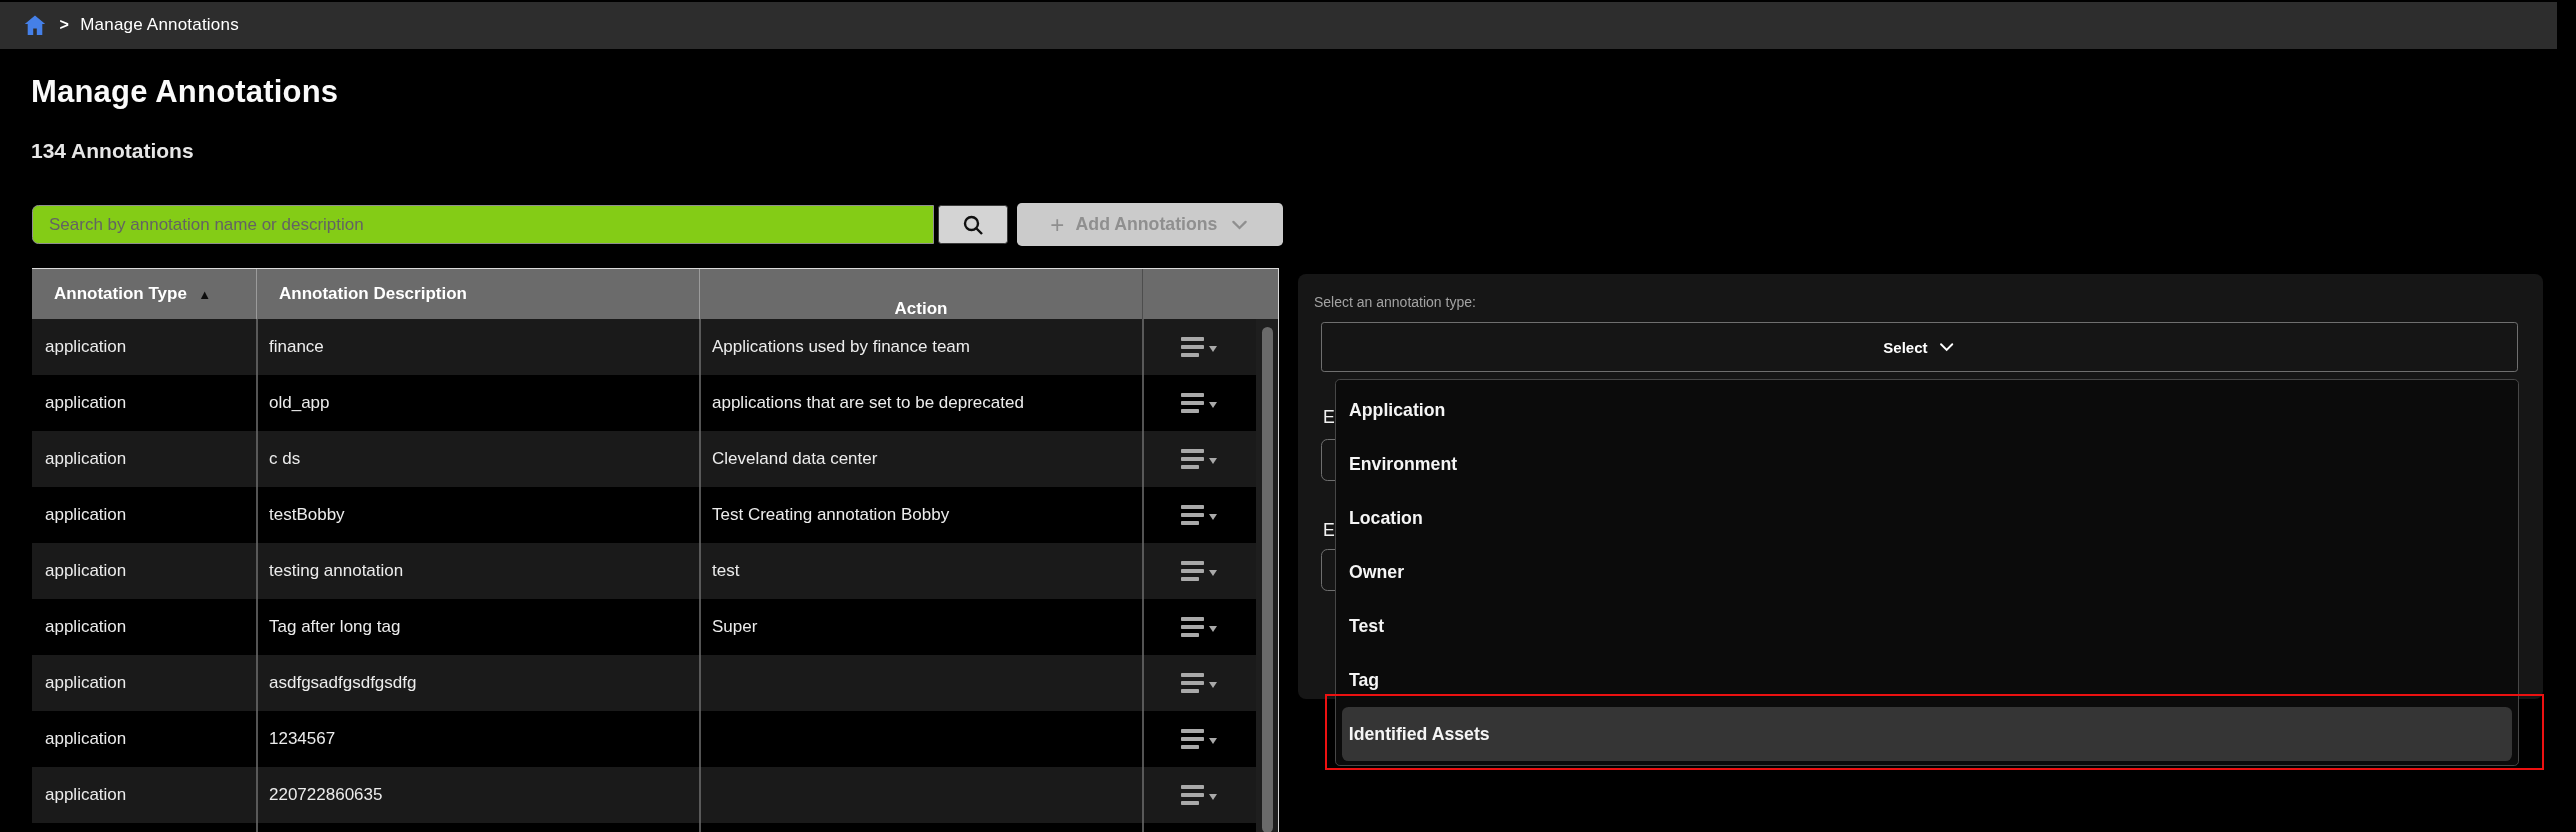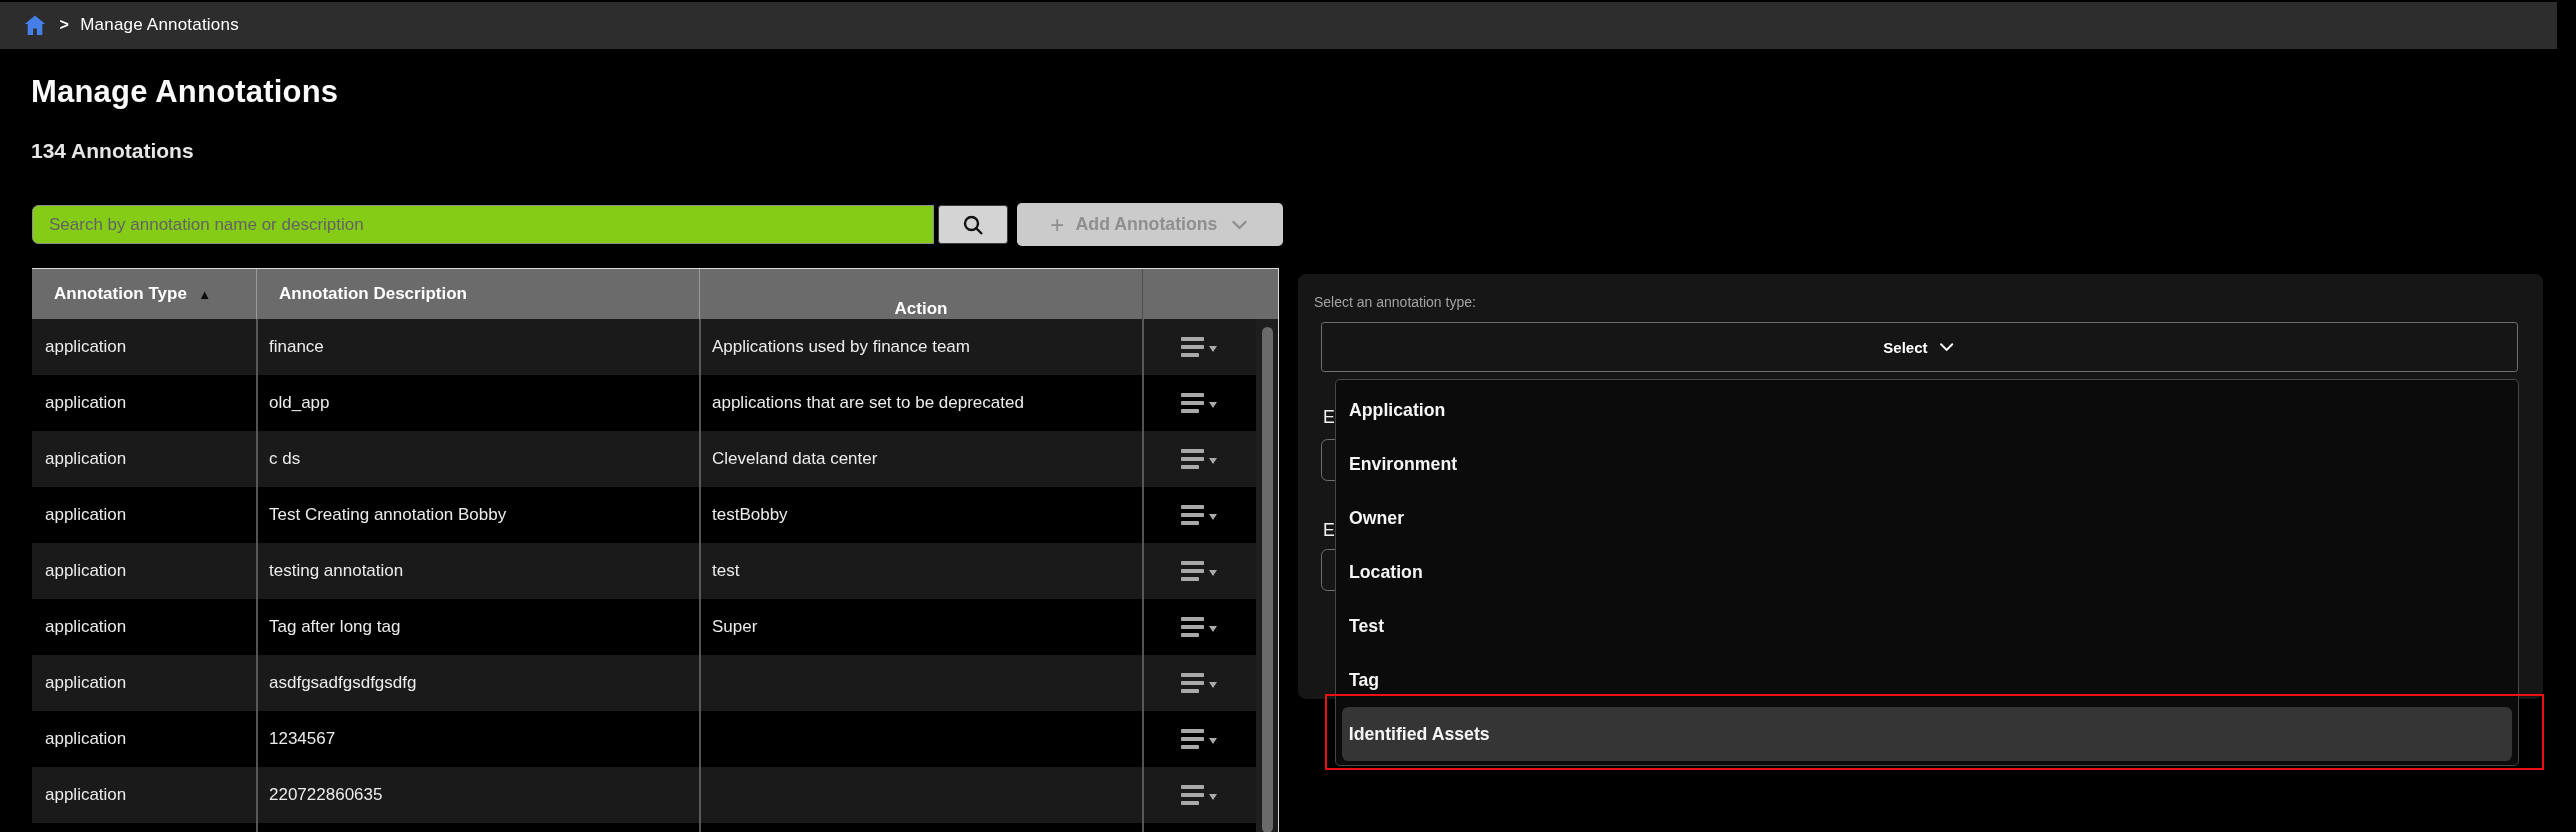--- a/index.html
+++ b/index.html
@@ -250,22 +250,22 @@
               <i></i>
             </span>
         <span class="caret-down"></span>
       </span>
     </div>
     <div class="td"></div>
   </div>
 
   <div class="tr even">
     <div class="td">application</div>
+    <div class="td">testBobby</div>
     <div class="td">Test Creating annotation Bobby</div>
-    <div class="td">testBobby</div>
     <div class="td action">
       <span class="row-menu">
         <span class="bars">
               <i></i>
               <i></i>
               <i></i>
             </span>
         <span class="caret-down"></span>
       </span>
     </div>
@@ -377,21 +377,21 @@
   <div class="clipped-label one">E</div>
   <div class="clipped-input one"></div>
   <div class="clipped-label two">E</div>
   <div class="clipped-input two"></div>
 </div>
 
 <div class="dropdown" id="dropdown">
 
 <div class="opt">Application</div>
     <div class="opt">Environment</div>
+    <div class="opt">Location</div>
     <div class="opt">Owner</div>
-    <div class="opt">Location</div>
     <div class="opt">Test</div>
     <div class="opt">Tag</div>
     <div class="opt highlight">Identified Assets</div>
   </div>
 
 <div class="red-box"></div>
 
 
 </body></html>

